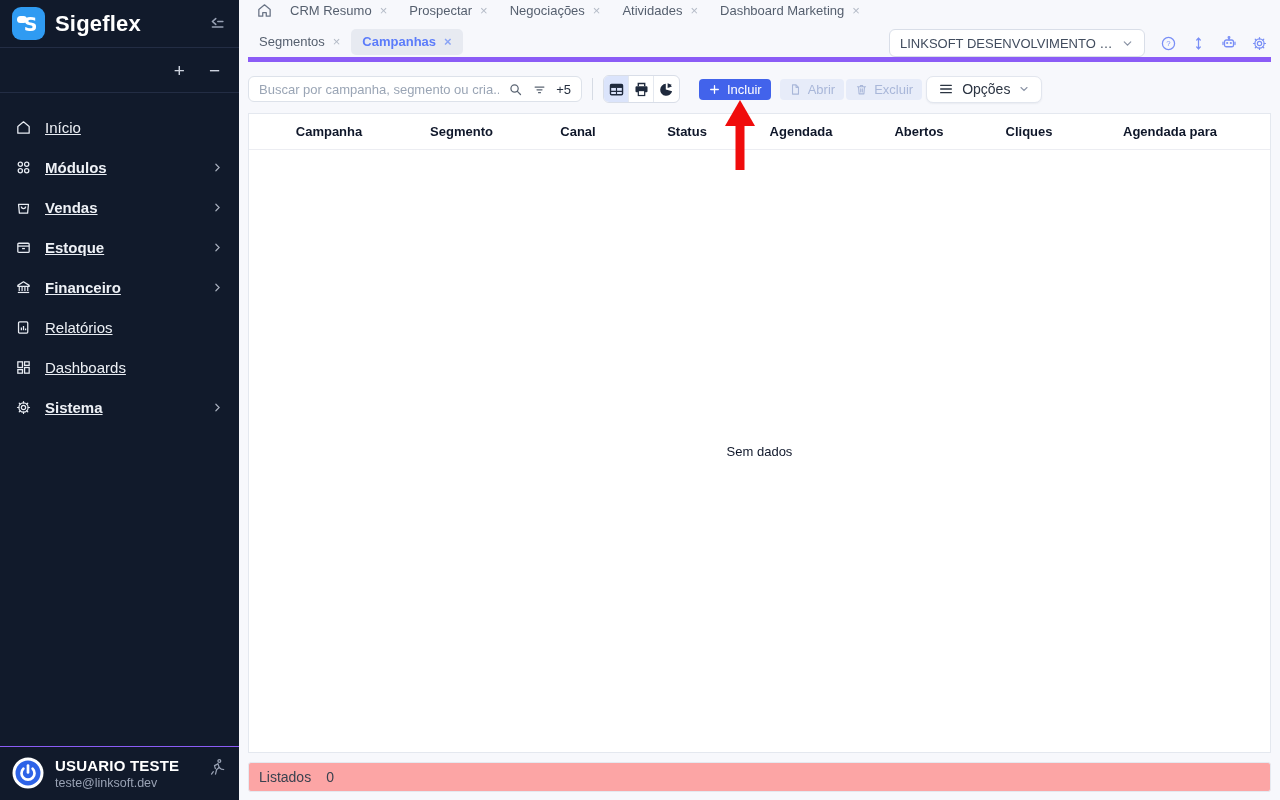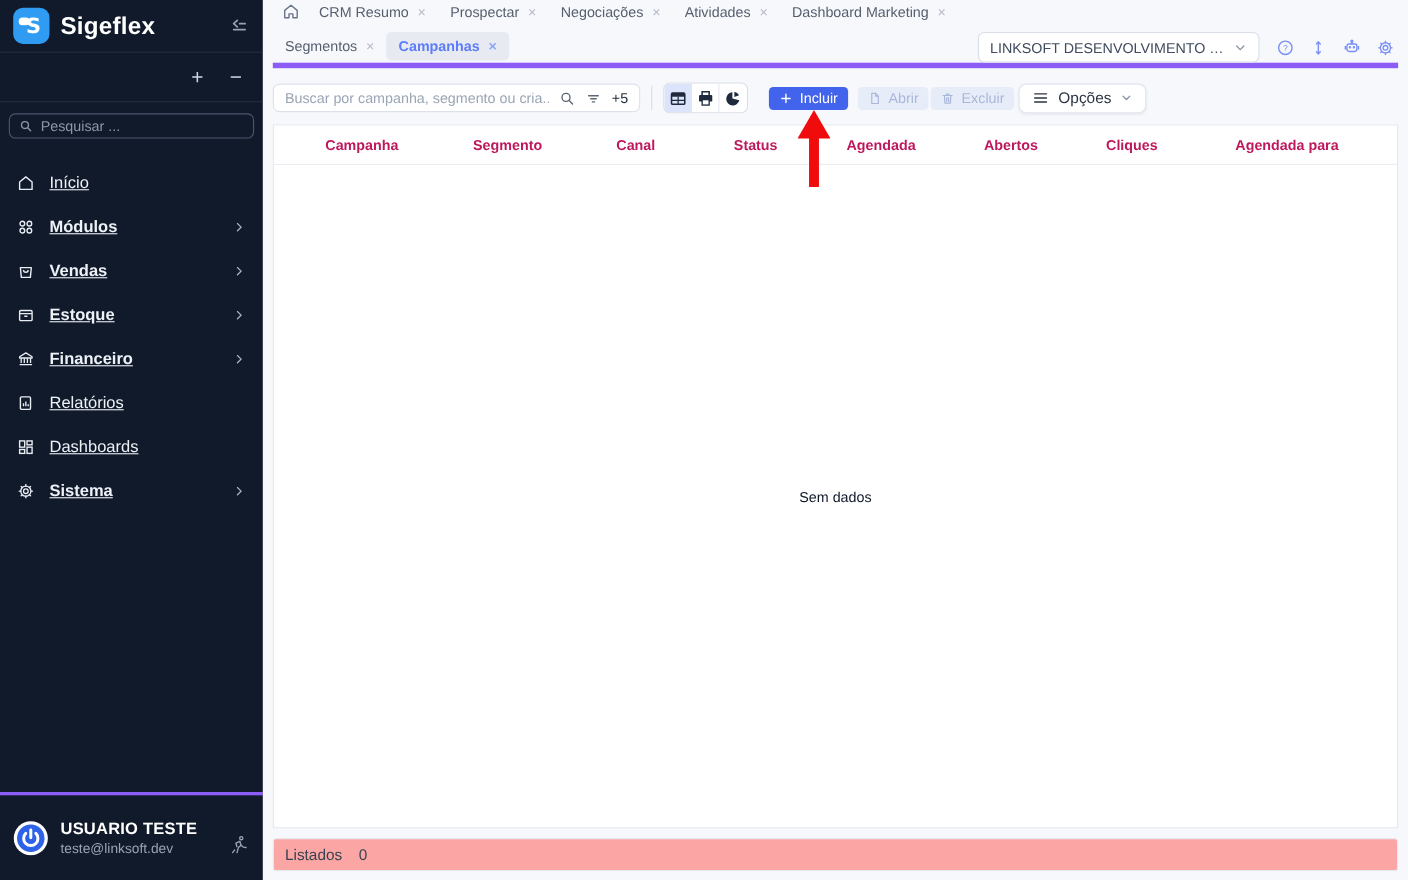--- a/index.html
+++ b/index.html
@@ -20,21 +20,21 @@
   .s-search { margin:10px 8px 6px; height:23px; border:1px solid #4a5670; border-radius:6px; display:flex; align-items:center; gap:7px; padding:0 8px; }
   .s-search svg { color:#8e97a9; }
   .s-search input { flex:1; background:transparent; border:none; outline:none; color:#cfd5e1; font-size:13px; font-family:inherit; min-width:0; }
   .s-search input::placeholder { color:#8e97a9; }
   .s-menu { margin-top:14px;text-decoration:underline; }
   .s-item { height:40px; display:flex; align-items:center; padding:0 15px; cursor:pointer; }
   .s-item .ic { width:17px; height:17px; color:#e8ecf3; flex:none; }
   .s-item .lbl { margin-left:13px; font-size:15px; color:#eef1f6; }
   .s-item.bold .lbl { font-weight:bold; }
   .s-item .chev { margin-left:auto; color:#a7aebd; }
-  .s-user { margin-top:auto; border-top:3px solid #8b5cf6; padding:22px 12px; display:flex; align-items:flex-end; }
+  .s-user { margin-top:auto; border-top:1px solid #8b5cf6; padding:10px 12px; display:flex; align-items:flex-start; }
   .u-meta { margin-left:11px; }
   .u-name { font-size:15px; font-weight:bold; color:#fff; letter-spacing:0.2px; }
   .u-email { font-size:12.5px; color:#99a2b4; margin-top:2px; }
   .logout { margin-left:auto; color:#99a2b4; cursor:pointer; }
 
   
   .main { flex:1; position:relative; display:flex; flex-direction:column; background:#f7f8fc; padding:0 9px; }
 
   .topbar { height:62px; border-bottom:5px solid #8b5cf6; display:flex; align-items:flex-end; }
   .tabs-wrap { display:flex; flex-direction:column; }
@@ -65,21 +65,21 @@
   .btn { display:flex; align-items:center; gap:6px; font-size:13px; border-radius:4px; height:21px; padding:0 9px; cursor:pointer; border:none; font-family:inherit; }
   .btn-primary { background:var(--accent,#4263eb); color:#fff; margin-left:19px; }
   .btn-disabled { background:#e7ecf9; color:#a9b7d9; cursor:default; }
   .btn-open { margin-left:9px; }
   .btn-del { margin-left:2px; }
   .btn-options { margin-left:4px; height:27px; background:#fff; border:1px solid #e2e6ee; border-radius:7px; color:#2b3442; font-size:14px; padding:0 11px; gap:8px; box-shadow:0 1px 2px rgba(20,30,60,0.06); }
   .btn-options .chev { color:#8a93a5; }
 
   .table-card { margin-top:10px; flex:1; background:#fff; border:1px solid #e4e8ef; display:flex; flex-direction:column; min-height:0; }
   .thead { display:grid; grid-template-columns:160px 105px 128px 90px 138px 98px 122px 160px 1fr; height:36px; align-items:center; border-bottom:1px solid #ecedf2; }
-  .th { text-align:center; font-size:13px; font-weight:bold; color:#be185d; }
+  .th { text-align:center; font-size:13px; font-weight:bold; color:#0f172a; }
   .tbody { flex:1; display:flex; align-items:center; justify-content:center; }
   .empty { font-size:13px; color:#0f172a; }
 
   .list-footer { margin:9px 0 8px; height:30px; background:#fca5a5; border:1px solid #e5e9f0; border-radius:3px; display:flex; align-items:center; padding:0 10px; }
   .lf-label { font-size:14px; color:#39424f; }
   .lf-count { font-size:14px; color:#39424f; margin-left:15px; }
 
   .red-arrow { position:absolute; left:486px; top:100px; z-index:6; color:var(--arrow-red,#f00c0c); pointer-events:none; }
 </style>
 </head>
@@ -99,27 +99,20 @@
           <path d="M6.5 15.5H19"></path>
       </svg>
     </div>
   </div>
 
   <div class="s-actions">
     <span class="mini-act">+</span>
     <span class="mini-act">−</span>
   </div>
 
-  <div class="s-search">
-    <svg width="13" height="13" viewBox="0 0 24 24" fill="none" stroke="currentColor" stroke-width="2.2" stroke-linecap="round">
-      <circle cx="10.5" cy="10.5" r="5.8"></circle>
-        <path d="M15 15l5 5"></path>
-    </svg>
-    <input type="text" placeholder="Pesquisar ..." style="">
-  </div>
 
   <nav class="s-menu">
     <div class="s-item">
       <svg class="ic" viewBox="0 0 24 24" fill="none" stroke="currentColor" stroke-width="1.8" stroke-linejoin="round">
           <path d="M4 10.5L12 4l8 6.5V20H4z"></path>
         </svg>
       <span class="lbl">Início</span>
     </div>
     <div class="s-item bold">
       <svg class="ic" viewBox="0 0 24 24" fill="none" stroke="currentColor" stroke-width="1.8">

